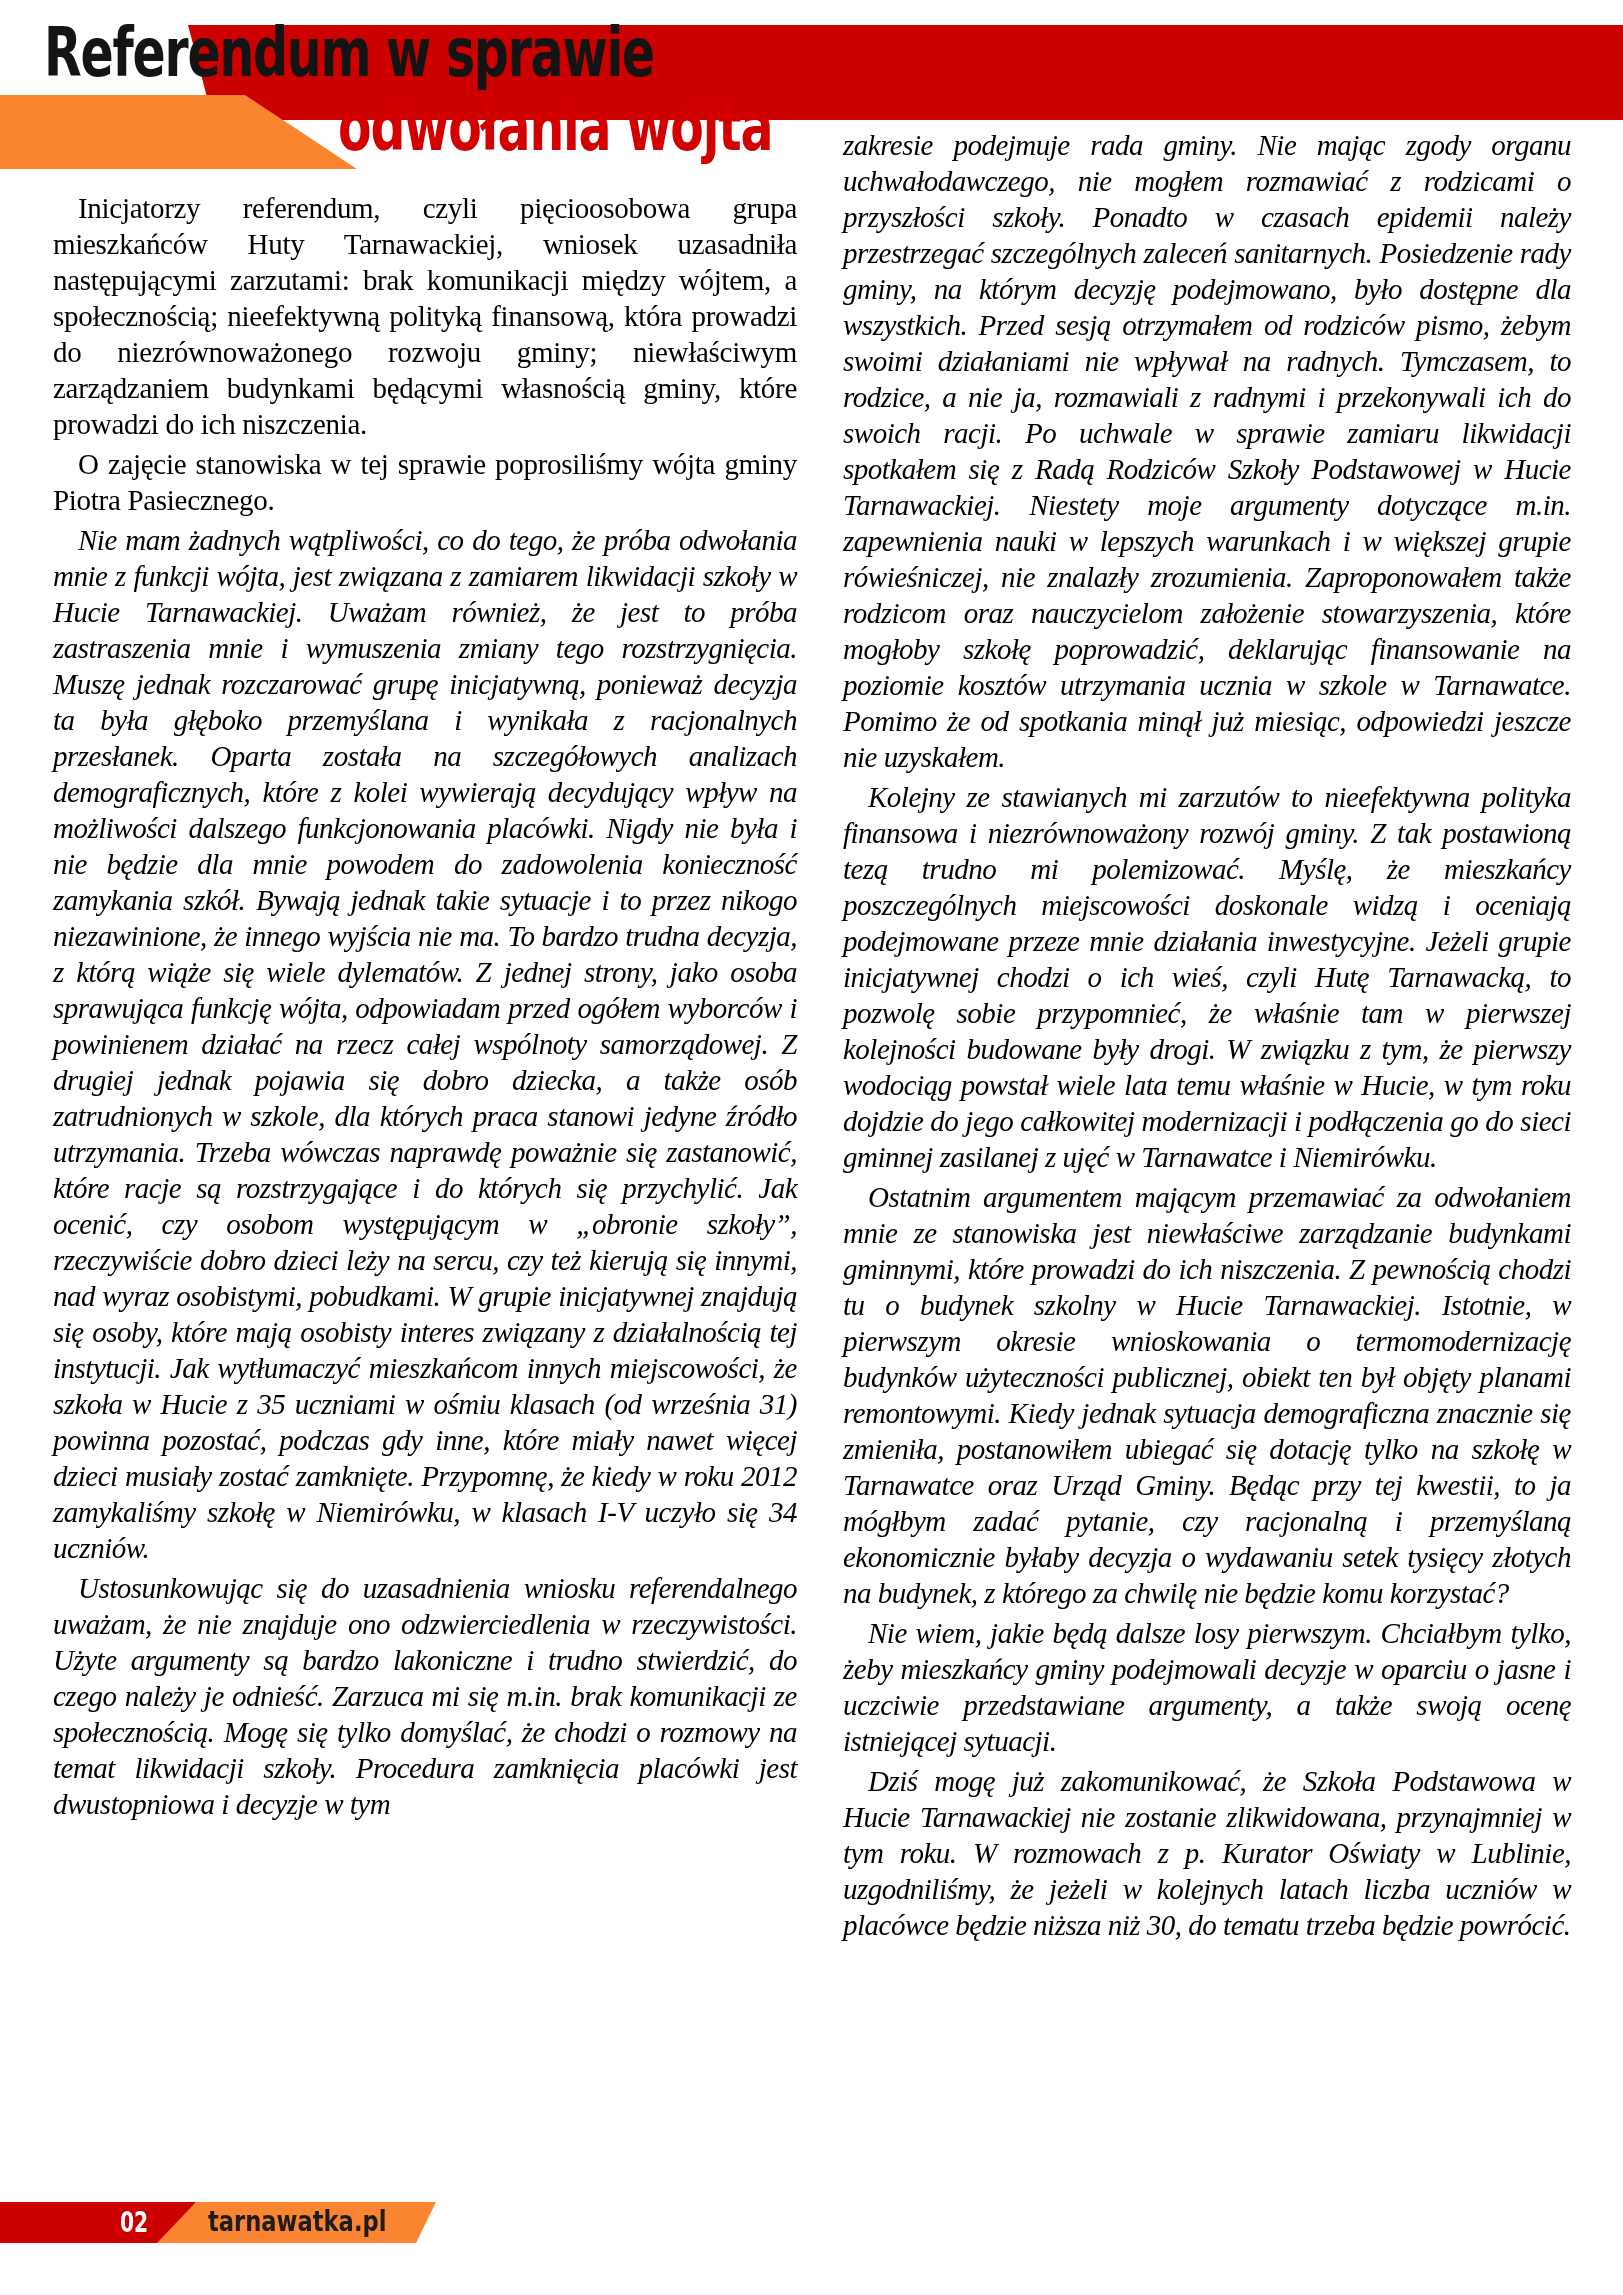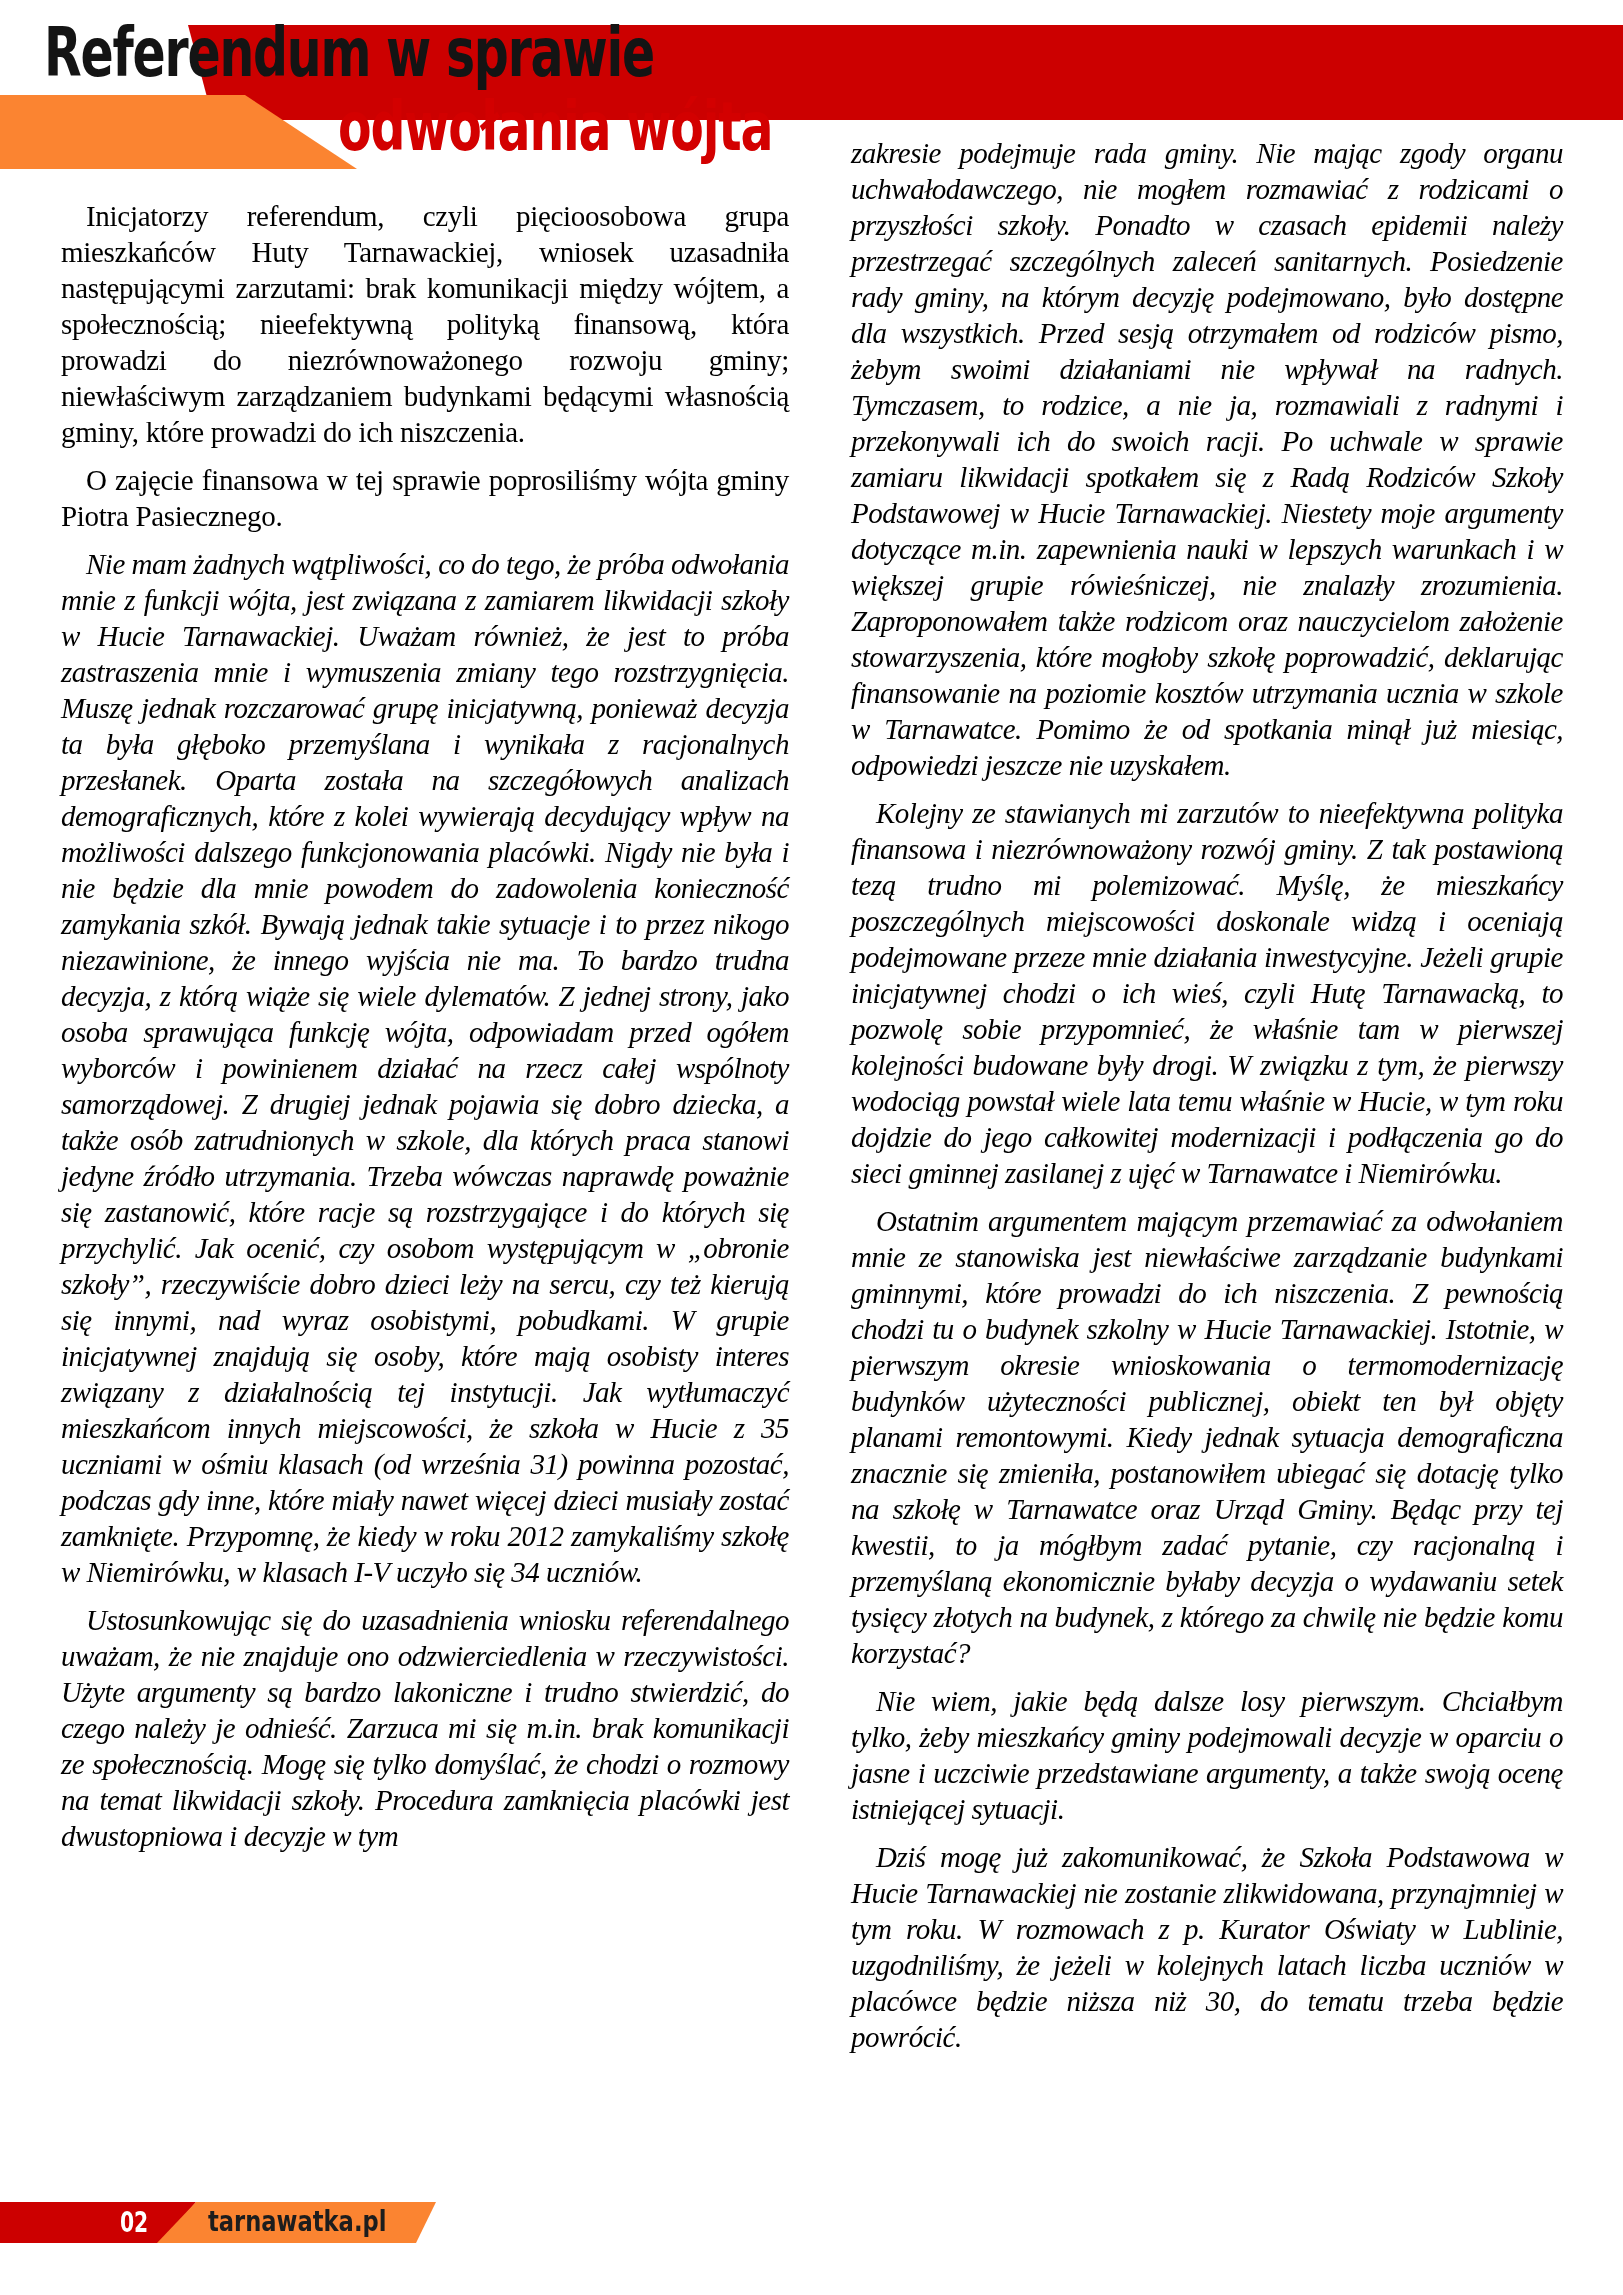--- a/index.html
+++ b/index.html
@@ -34,21 +34,21 @@
 
     
     .col {
       position: absolute;
       font-family: "Liberation Serif", serif;
       font-size: 29px; line-height: 36px; color: #000;
       text-align: justify;
     }
     .col-left { left: 49px; top: 186px; width: 752px; }
     .col-right { left: 839px; top: 123px; width: 736px; }
-    .col p { margin: 12px; text-indent: 25px; }
+    .col p { margin: 4px; text-indent: 25px; }
     .col p.noindent { text-indent: 0; }
     .col p.it { font-style: italic; letter-spacing: -0.5px; }
     .col p.rm { letter-spacing: -0.3px; }
 
     
     .footer-red {
       position: absolute; left: 0; top: 2202px; width: 196px; height: 41px;
       background: #cc0000;
       clip-path: polygon(0 0, 100% 0, 161px 100%, 0 100%);
     }
@@ -74,21 +74,21 @@
 <body>
 
 <div class="page">
   <div class="red-band"></div>
   <div class="orange-band"></div>
   <div class="title-1">Referendum w sprawie</div>
   <div class="title-2">odwołania wójta</div>
 
   <div class="col col-left">
     <p class="rm">Inicjatorzy referendum, czyli pięcioosobowa grupa mieszkańców Huty Tarnawackiej, wniosek uzasadniła następującymi zarzutami: brak komunikacji między wójtem, a społecznością; nieefektywną polityką finansową, która prowadzi do niezrównoważonego rozwoju gminy; niewłaściwym zarządzaniem budynkami będącymi własnością gminy, które prowadzi do ich niszczenia.</p>
-    <p class="rm">O zajęcie finansowa w tej sprawie poprosiliśmy wójta gminy Piotra Pasiecznego.</p>
+    <p class="rm">O zajęcie stanowiska w tej sprawie poprosiliśmy wójta gminy Piotra Pasiecznego.</p>
     <p class="it">Nie mam żadnych wątpliwości, co do tego, że próba odwołania mnie z funkcji wójta, jest związana z zamiarem likwidacji szkoły w Hucie Tarnawackiej. Uważam również, że jest to próba zastraszenia mnie i wymuszenia zmiany tego rozstrzygnięcia. Muszę jednak rozczarować grupę inicjatywną, ponieważ decyzja ta była głęboko przemyślana i wynikała z racjonalnych przesłanek. Oparta została na szczegółowych analizach demograficznych, które z kolei wywierają decydujący wpływ na możliwości dalszego funkcjonowania placówki. Nigdy nie była i nie będzie dla mnie powodem do zadowolenia konieczność zamykania szkół. Bywają jednak takie sytuacje i to przez nikogo niezawinione, że innego wyjścia nie ma. To bardzo trudna decyzja, z którą wiąże się wiele dylematów. Z jednej strony, jako osoba sprawująca funkcję wójta, odpowiadam przed ogółem wyborców i powinienem działać na rzecz całej wspólnoty samorządowej. Z drugiej jednak pojawia się dobro dziecka, a także osób zatrudnionych w szkole, dla których praca stanowi jedyne źródło utrzymania. Trzeba wówczas naprawdę poważnie się zastanowić, które racje są rozstrzygające i do których się przychylić. Jak ocenić, czy osobom występującym w „obronie szkoły”, rzeczywiście dobro dzieci leży na sercu, czy też kierują się innymi, nad wyraz osobistymi, pobudkami. W grupie inicjatywnej znajdują się osoby, które mają osobisty interes związany z działalnością tej instytucji. Jak wytłumaczyć mieszkańcom innych miejscowości, że szkoła w Hucie z 35 uczniami w ośmiu klasach (od września 31) powinna pozostać, podczas gdy inne, które miały nawet więcej dzieci musiały zostać zamknięte. Przypomnę, że kiedy w roku 2012 zamykaliśmy szkołę w Niemirówku, w klasach I-V uczyło się  34 uczniów.</p>
     <p class="it">Ustosunkowując się do uzasadnienia wniosku referendalnego uważam, że nie znajduje ono odzwierciedlenia w rzeczywistości. Użyte argumenty są bardzo lakoniczne i trudno stwierdzić, do czego należy je odnieść. Zarzuca mi się m.in. brak komunikacji ze społecznością. Mogę się tylko domyślać, że chodzi o rozmowy na temat likwidacji szkoły. Procedura zamknięcia placówki jest dwustopniowa i decyzje w tym</p>
   </div>
 
   <div class="col col-right">
     <p class="it noindent">zakresie podejmuje rada gminy. Nie mając zgody organu uchwałodawczego, nie mogłem rozmawiać z rodzicami o przyszłości szkoły. Ponadto w czasach epidemii należy przestrzegać szczególnych zaleceń sanitarnych. Posiedzenie rady gminy, na którym decyzję podejmowano, było dostępne dla wszystkich. Przed sesją otrzymałem od rodziców pismo, żebym swoimi działaniami nie wpływał na radnych. Tymczasem, to rodzice, a nie ja, rozmawiali z radnymi i przekonywali ich do swoich racji. Po uchwale w sprawie zamiaru likwidacji spotkałem się z Radą Rodziców Szkoły Podstawowej w Hucie Tarnawackiej. Niestety moje argumenty dotyczące m.in. zapewnienia nauki w lepszych warunkach i w większej grupie rówieśniczej, nie znalazły zrozumienia. Zaproponowałem także rodzicom oraz nauczycielom założenie stowarzyszenia, które mogłoby szkołę poprowadzić, deklarując finansowanie na poziomie kosztów utrzymania ucznia w szkole w Tarnawatce. Pomimo że od spotkania minął już miesiąc, odpowiedzi jeszcze nie uzyskałem.</p>
     <p class="it">Kolejny ze stawianych mi zarzutów to nieefektywna polityka finansowa i niezrównoważony rozwój gminy. Z tak postawioną tezą trudno mi polemizować. Myślę, że mieszkańcy poszczególnych miejscowości doskonale widzą i oceniają podejmowane przeze mnie działania inwestycyjne. Jeżeli grupie inicjatywnej chodzi o ich wieś, czyli Hutę Tarnawacką, to pozwolę sobie przypomnieć, że właśnie tam w pierwszej kolejności budowane były drogi. W związku z tym, że pierwszy wodociąg powstał wiele lata temu właśnie w Hucie, w tym roku dojdzie do jego całkowitej modernizacji i podłączenia go do sieci gminnej zasilanej z ujęć w Tarnawatce i Niemirówku.</p>
     <p class="it">Ostatnim argumentem mającym przemawiać za odwołaniem mnie ze stanowiska jest niewłaściwe zarządzanie budynkami gminnymi, które prowadzi do ich niszczenia. Z pewnością chodzi tu o budynek szkolny w Hucie Tarnawackiej. Istotnie, w pierwszym okresie wnioskowania o termomodernizację budynków użyteczności publicznej, obiekt ten był objęty planami remontowymi. Kiedy jednak sytuacja demograficzna znacznie się zmieniła, postanowiłem ubiegać się dotację tylko na szkołę w Tarnawatce oraz Urząd Gminy. Będąc przy tej kwestii, to ja mógłbym zadać pytanie, czy racjonalną i przemyślaną ekonomicznie byłaby decyzja o wydawaniu setek tysięcy złotych na budynek, z którego za chwilę nie będzie komu korzystać?</p>
     <p class="it">Nie wiem, jakie będą dalsze losy pierwszym. Chciałbym tylko, żeby mieszkańcy gminy podejmowali decyzje w oparciu o jasne i uczciwie przedstawiane argumenty, a także swoją ocenę istniejącej sytuacji.</p>
     <p class="it">Dziś mogę już zakomunikować, że Szkoła Podstawowa w Hucie Tarnawackiej nie zostanie zlikwidowana, przynajmniej w tym roku. W rozmowach z p. Kurator Oświaty w Lublinie, uzgodniliśmy, że jeżeli w kolejnych latach liczba uczniów w placówce będzie niższa niż 30, do tematu trzeba będzie powrócić.</p>

